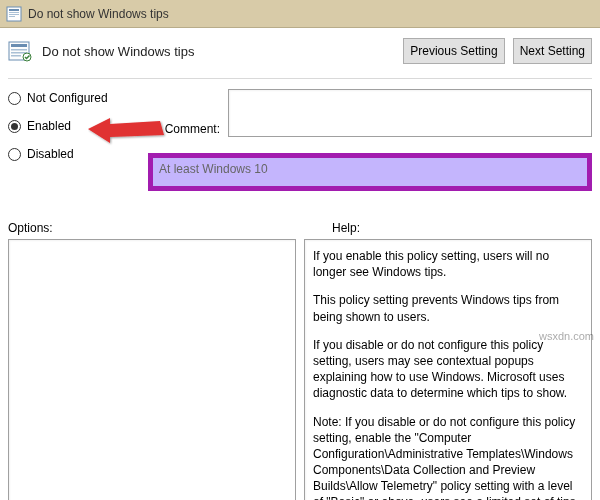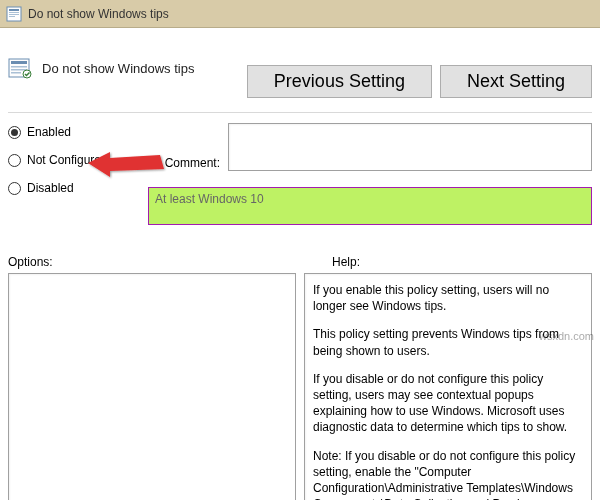--- a/index.html
+++ b/index.html
@@ -43,24 +43,23 @@
     color: #222;
     flex: 1;
   }
   .nav-buttons {
     display: flex;
     gap: 8px;
   }
   .btn {
     background: #e1e1e1;
     border: 1px solid #adadad;
-    padding: 5px 26px;
-    font-size: 18px;
+    padding: 5px 6px;
+    font-size: 12px;
     cursor: pointer;
-    margin-top: 27px;
   }
   .sep {
     border-top: 1px solid #d9d9d9;
     margin: 0 8px;
   }
   .config-area {
     display: flex;
     padding: 10px 8px 0 8px;
   }
   .radio-col {
@@ -118,22 +117,22 @@
     background: #fff;
     padding: 4px;
     font-family: inherit;
     font-size: 12px;
     resize: none;
     box-shadow: inset 1px 1px 2px rgba(0,0,0,0.05);
   }
   .supported-box {
     flex: 1;
     height: 38px;
-    border: 1px solid #a21caf;
-    background: #bef264;
+    border: 5px solid #a21caf;
+    background: #c4b5fd;
     padding: 4px 6px;
     font-size: 12px;
     color: #666;
     overflow: hidden;
   }
   .lower-labels {
     display: flex;
     padding: 14px 8px 4px 8px;
     gap: 32px;
   }
@@ -203,26 +202,26 @@
     <button class="btn">Previous Setting</button>
     <button class="btn">Next Setting</button>
   </div>
 </div>
 
 <div class="sep"></div>
 
 <div class="config-area">
   <div class="radio-col">
     <div class="radio-item">
+      <span class="radio-circle"></span>
+      <span>Not Configured</span>
+    </div>
+    <div class="radio-item">
       <span class="radio-circle checked"></span>
       <span>Enabled</span>
-    </div>
-    <div class="radio-item">
-      <span class="radio-circle"></span>
-      <span>Not Configured</span>
     </div>
     <div class="radio-item">
       <span class="radio-circle"></span>
       <span>Disabled</span>
     </div>
 
     <svg class="arrow" width="80" height="36">
       <defs>
         <filter id="ds" x="-20%" y="-20%" width="140%" height="140%">
           <feDropShadow dx="1" dy="1" stdDeviation="1" flood-opacity="0.4"></feDropShadow>

